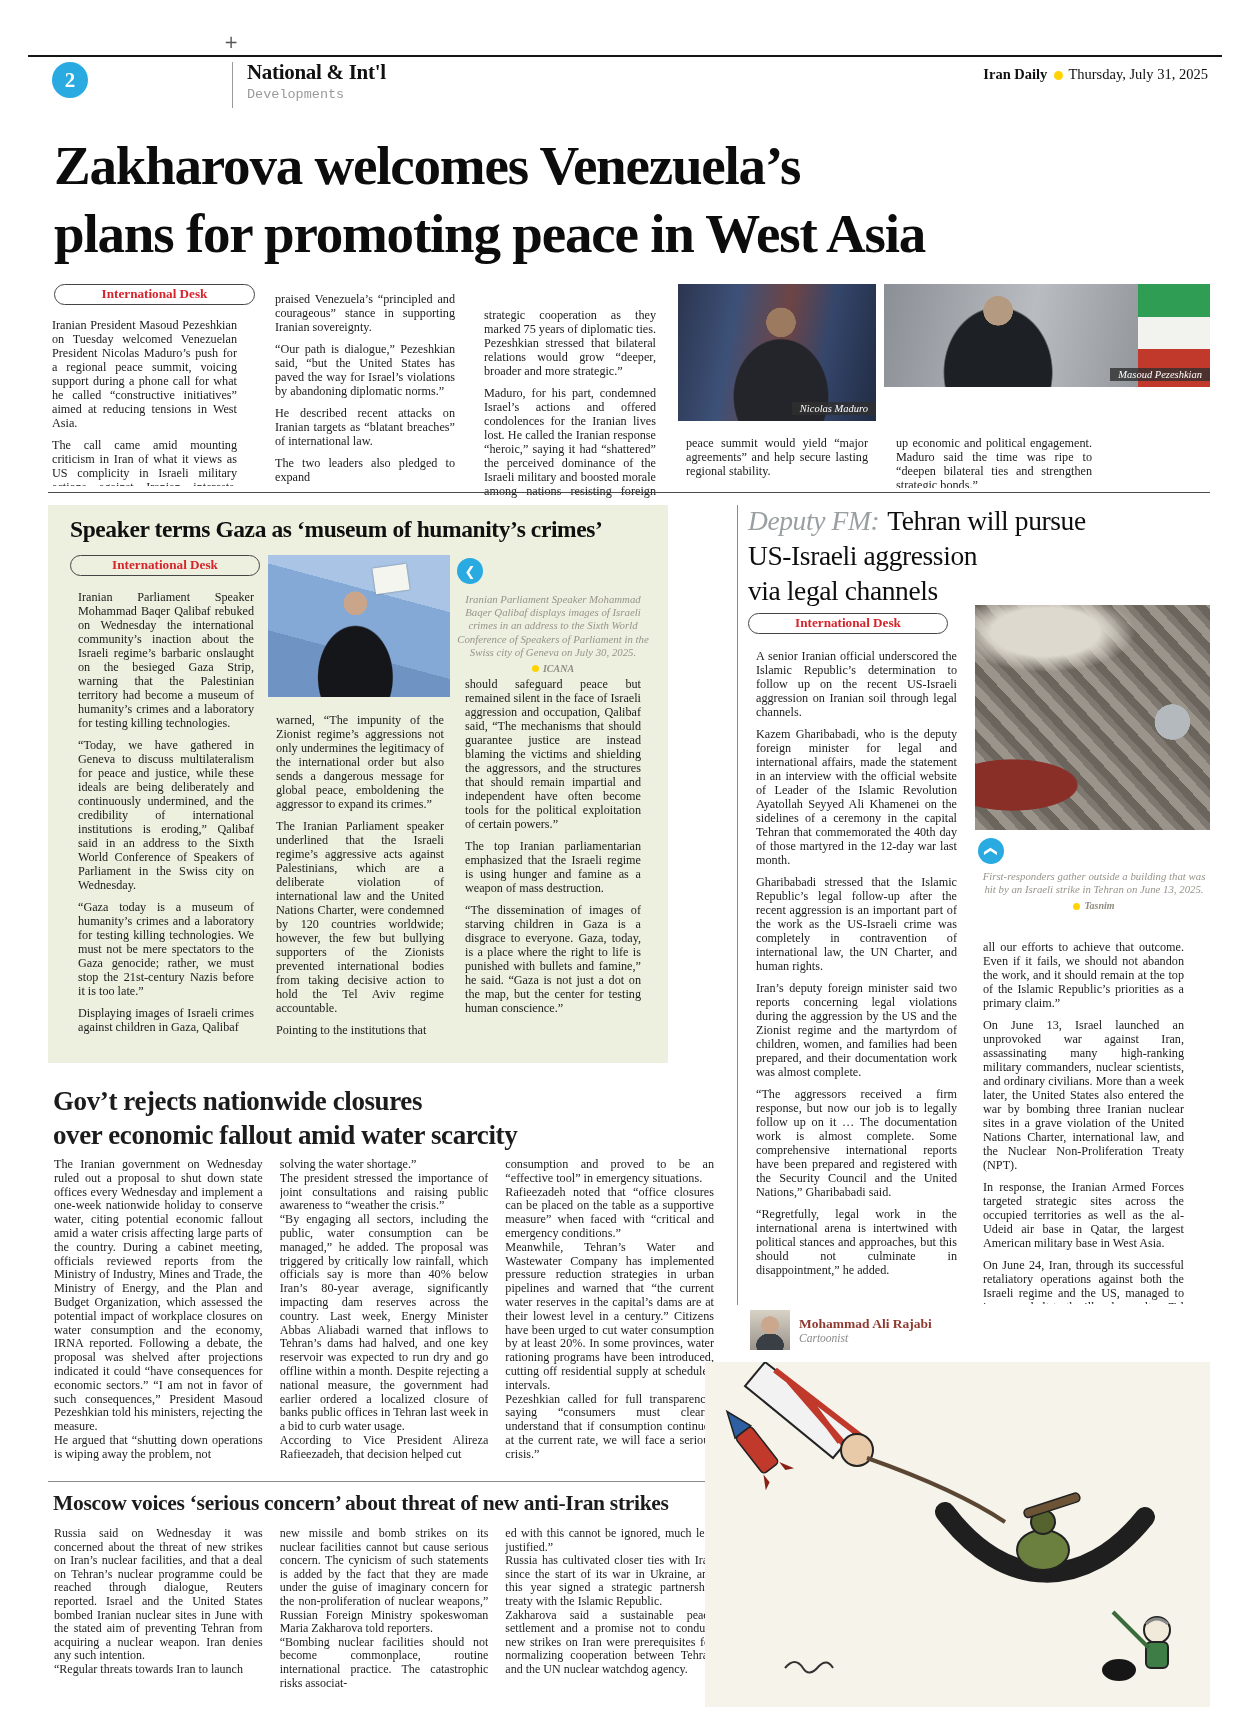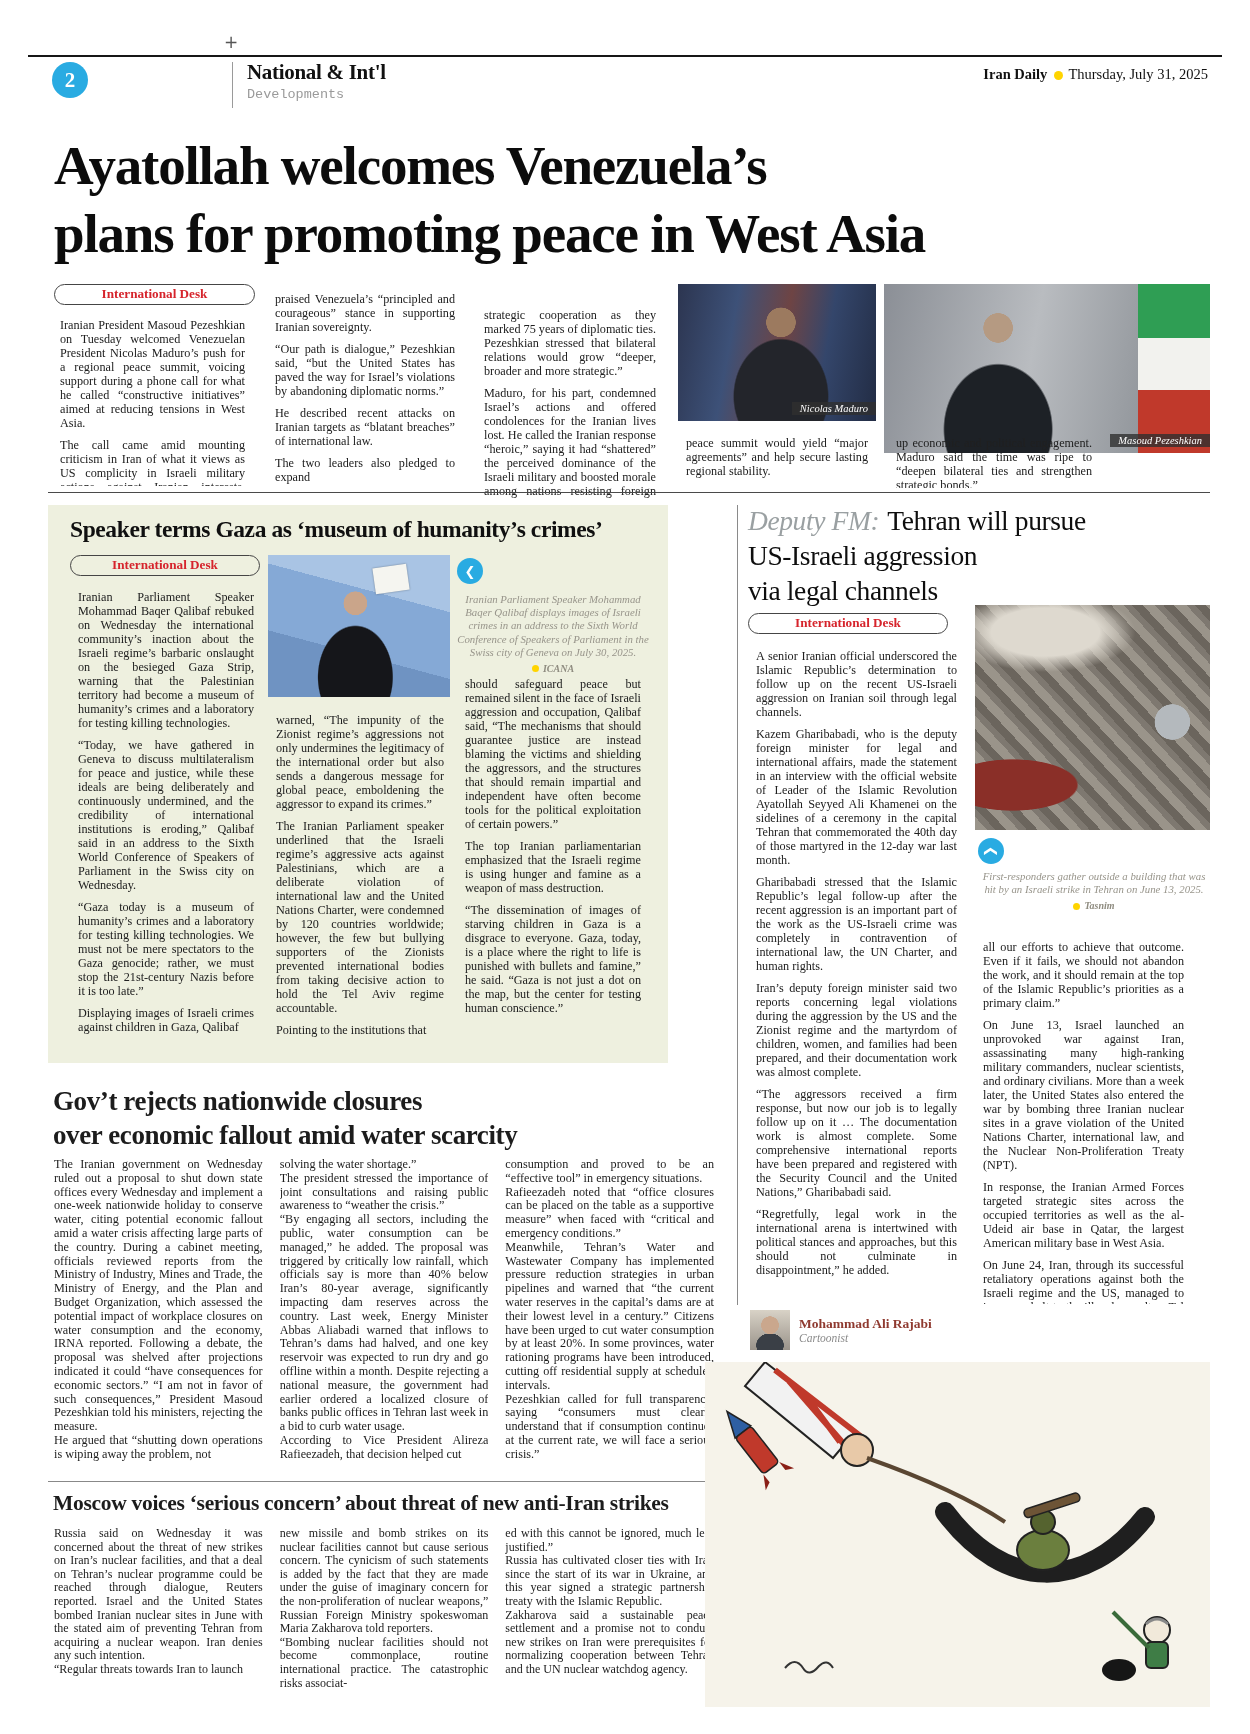--- a/index.html
+++ b/index.html
@@ -102,46 +102,46 @@
   <div class="topline"></div>
   <div class="page-badge">2</div>
   <div class="head-vrule"></div>
   <div class="section-name">National &amp; Int'l</div>
   <div class="section-sub">Developments</div>
   <div class="dateline">
     <b>Iran Daily</b><span class="ydot"></span><span>Thursday, July 31, 2025</span>
   </div>
 
   <h1 class="lead-headline">
-    <div>Ayatollah welcomes Venezuela’s</div>
+    <div>Zakharova welcomes Venezuela’s</div>
     <div>plans for promoting peace in West Asia</div>
   </h1>
 
   <div class="pill" style="left:54px;top:284px;width:201px">International Desk</div>
-  <div class="col" style="left:52px;top:310px;width:201px;height:176px">
+  <div class="col" style="left:44px;top:310px;width:201px;height:176px">
       <p>Iranian President Masoud Pezeshkian on Tuesday welcomed Venezuelan President Nicolas Maduro’s push for a regional peace summit, voicing support during a phone call for what he called “constructive initiatives” aimed at reducing tensions in West Asia.</p>
       <p>The call came amid mounting criticism in Iran of what it views as US complicity in Israeli military actions against Iranian interests, president.ir reported.</p>
       <p>Pezeshkian thanked Caracas for its firm opposition to Israel’s “aggressions” and</p>
     </div>
   <div class="col" style="left:267px;top:284px;width:196px;height:202px">
       <p>praised Venezuela’s “principled and courageous” stance in supporting Iranian sovereignty.</p>
       <p>“Our path is dialogue,” Pezeshkian said, “but the United States has paved the way for Israel’s violations by abandoning diplomatic norms.”</p>
       <p>He described recent attacks on Iranian targets as “blatant breaches” of international law.</p>
       <p>The two leaders also pledged to expand</p>
     </div>
   <div class="col" style="left:476px;top:300px;width:188px;height:202px">
       <p>strategic cooperation as they marked 75 years of diplomatic ties. Pezeshkian stressed that bilateral relations would grow “deeper, broader and more strategic.”</p>
       <p>Maduro, for his part, condemned Israel’s actions and offered condolences for the Iranian lives lost. He called the Iranian response “heroic,” saying it had “shattered” the perceived dominance of the Israeli military and boosted morale among nations resisting foreign pressure.</p>
       <p>“The Iranian people have shown they can defend their right to peace,” Maduro said, expressing hope that a proposed</p>
     </div>
 
   <div class="photo photo-maduro" style="left:678px;top:284px;width:198px;height:137px">
     <span class="strip">Nicolas Maduro</span>
   </div>
-  <div class="photo photo-pez" style="left:884px;top:284px;width:326px;height:169px">
+  <div class="photo photo-pez" style="left:884px;top:284px;width:326px;height:103px">
     <span class="strip">Masoud Pezeshkian</span>
   </div>
   <div class="col" style="left:678px;top:428px;width:198px;height:60px">
       <p>peace summit would yield “major agreements” and help secure lasting regional stability.</p>
       <p>Baqer sides signaled their intent to step</p>
     </div>
   <div class="col" style="left:888px;top:428px;width:212px;height:60px">
       <p>up economic and political engagement. Maduro said the time was ripe to “deepen bilateral ties and strengthen strategic bonds.”</p>
     </div>
 

